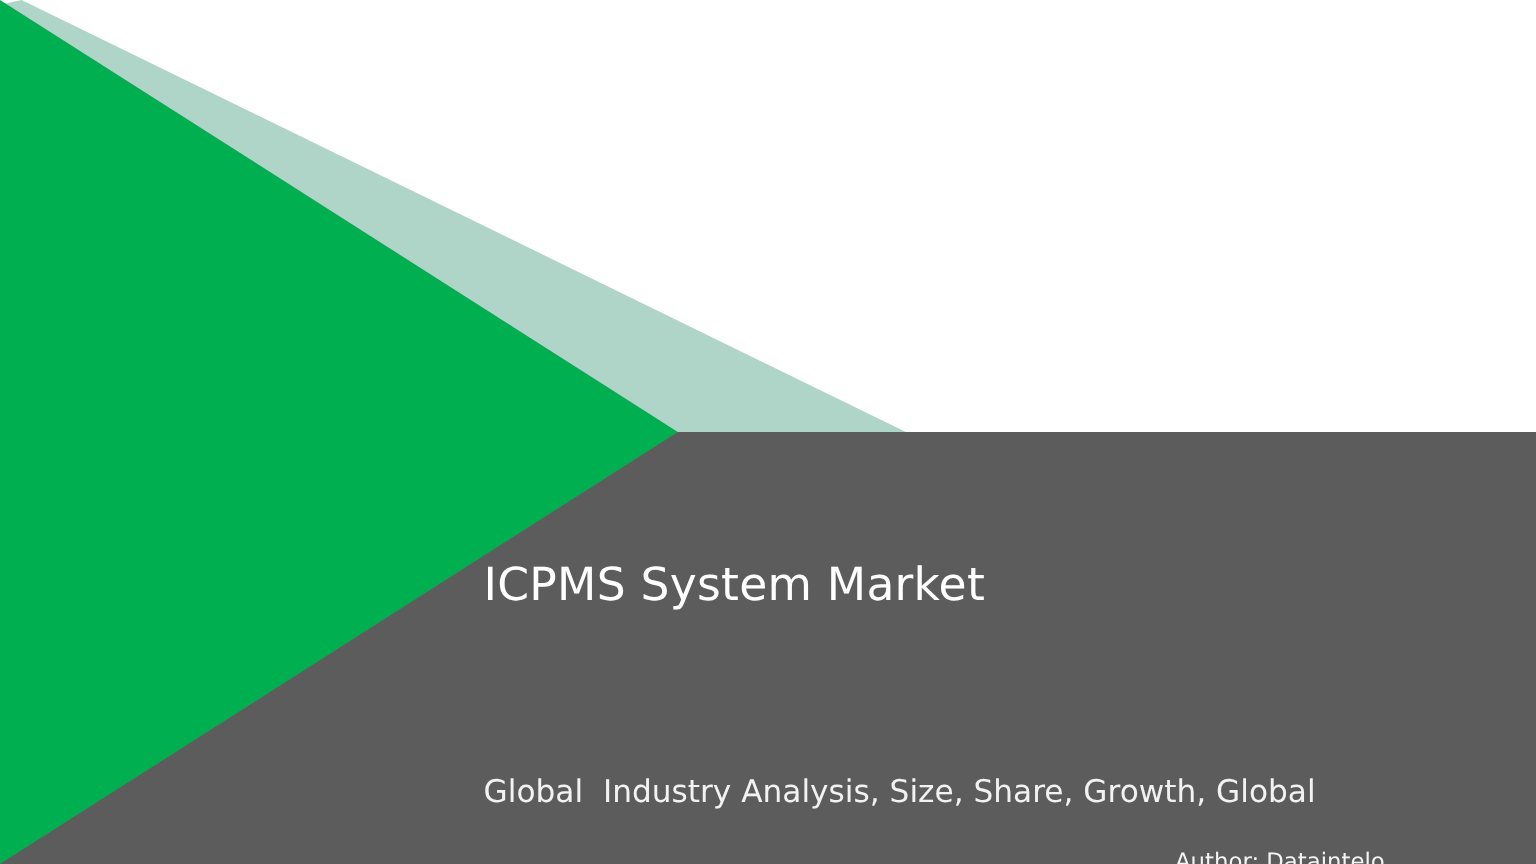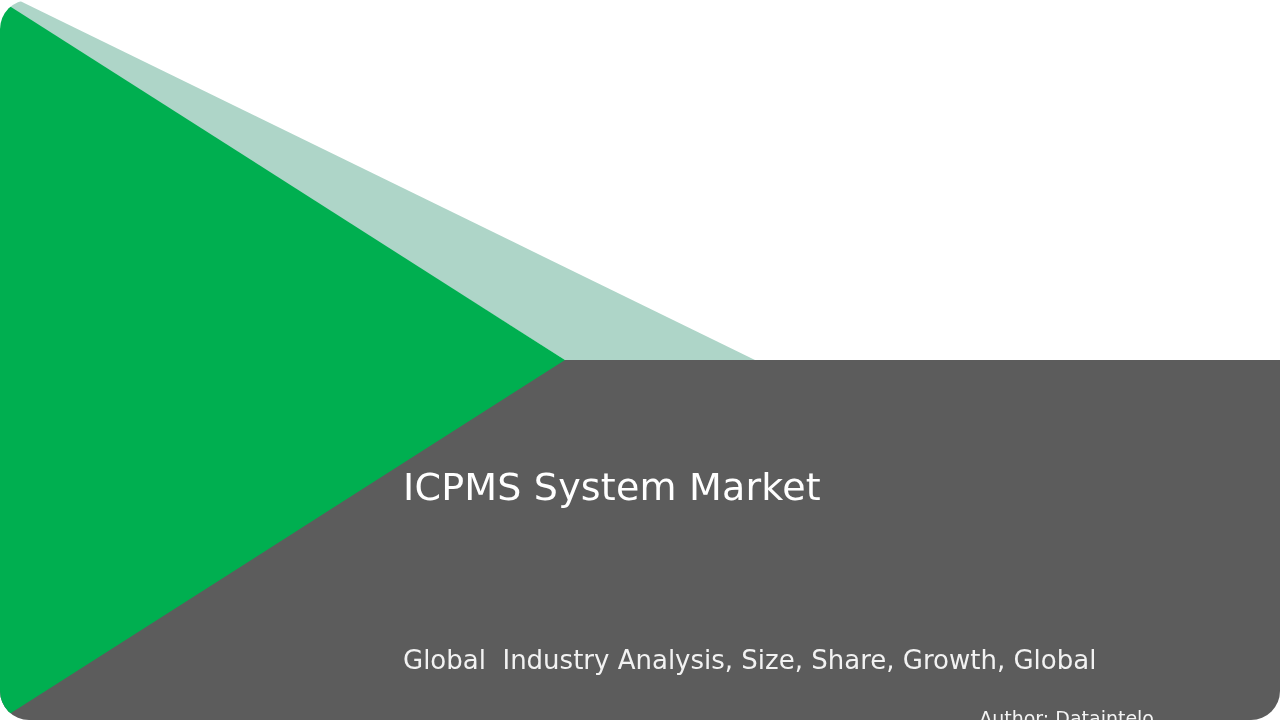--- a/index.html
+++ b/index.html
@@ -68,21 +68,21 @@
     font-size: 19px;
     line-height: 26px;
     color: #f4f4f4;
     white-space: pre;
     text-align: right;
   }
 </style>
 </head>
 <body>
 
-<div id="slide" style="width: 1280px; height: 720px; background: rgb(255, 255, 255); border-radius: 29px;">
+<div id="slide" style="width: 1280px; height: 720px; background: rgb(255, 255, 255);">
 
   <svg id="bg-shapes" viewBox="0 0 1280 720" width="1280" height="720" xmlns="http://www.w3.org/2000/svg" preserveAspectRatio="none">
     <rect x="0" y="0" width="1280" height="720" fill="#ffffff"></rect>
     <polygon id="shape-mint" points="18,0 755,360 565,360 0,4" fill="#AED5C8"></polygon>
     <polygon id="shape-gray" points="0,360 1280,360 1280,720 0,720" fill="#5C5C5C"></polygon>
     <polygon id="shape-green" points="0,0 565,360 0,720" fill="#00AF50"></polygon>
   </svg>
 
   <div class="text-block">
     <h1 class="deck-title" style="color: rgb(255, 255, 255);">ICPMS System Market</h1>

